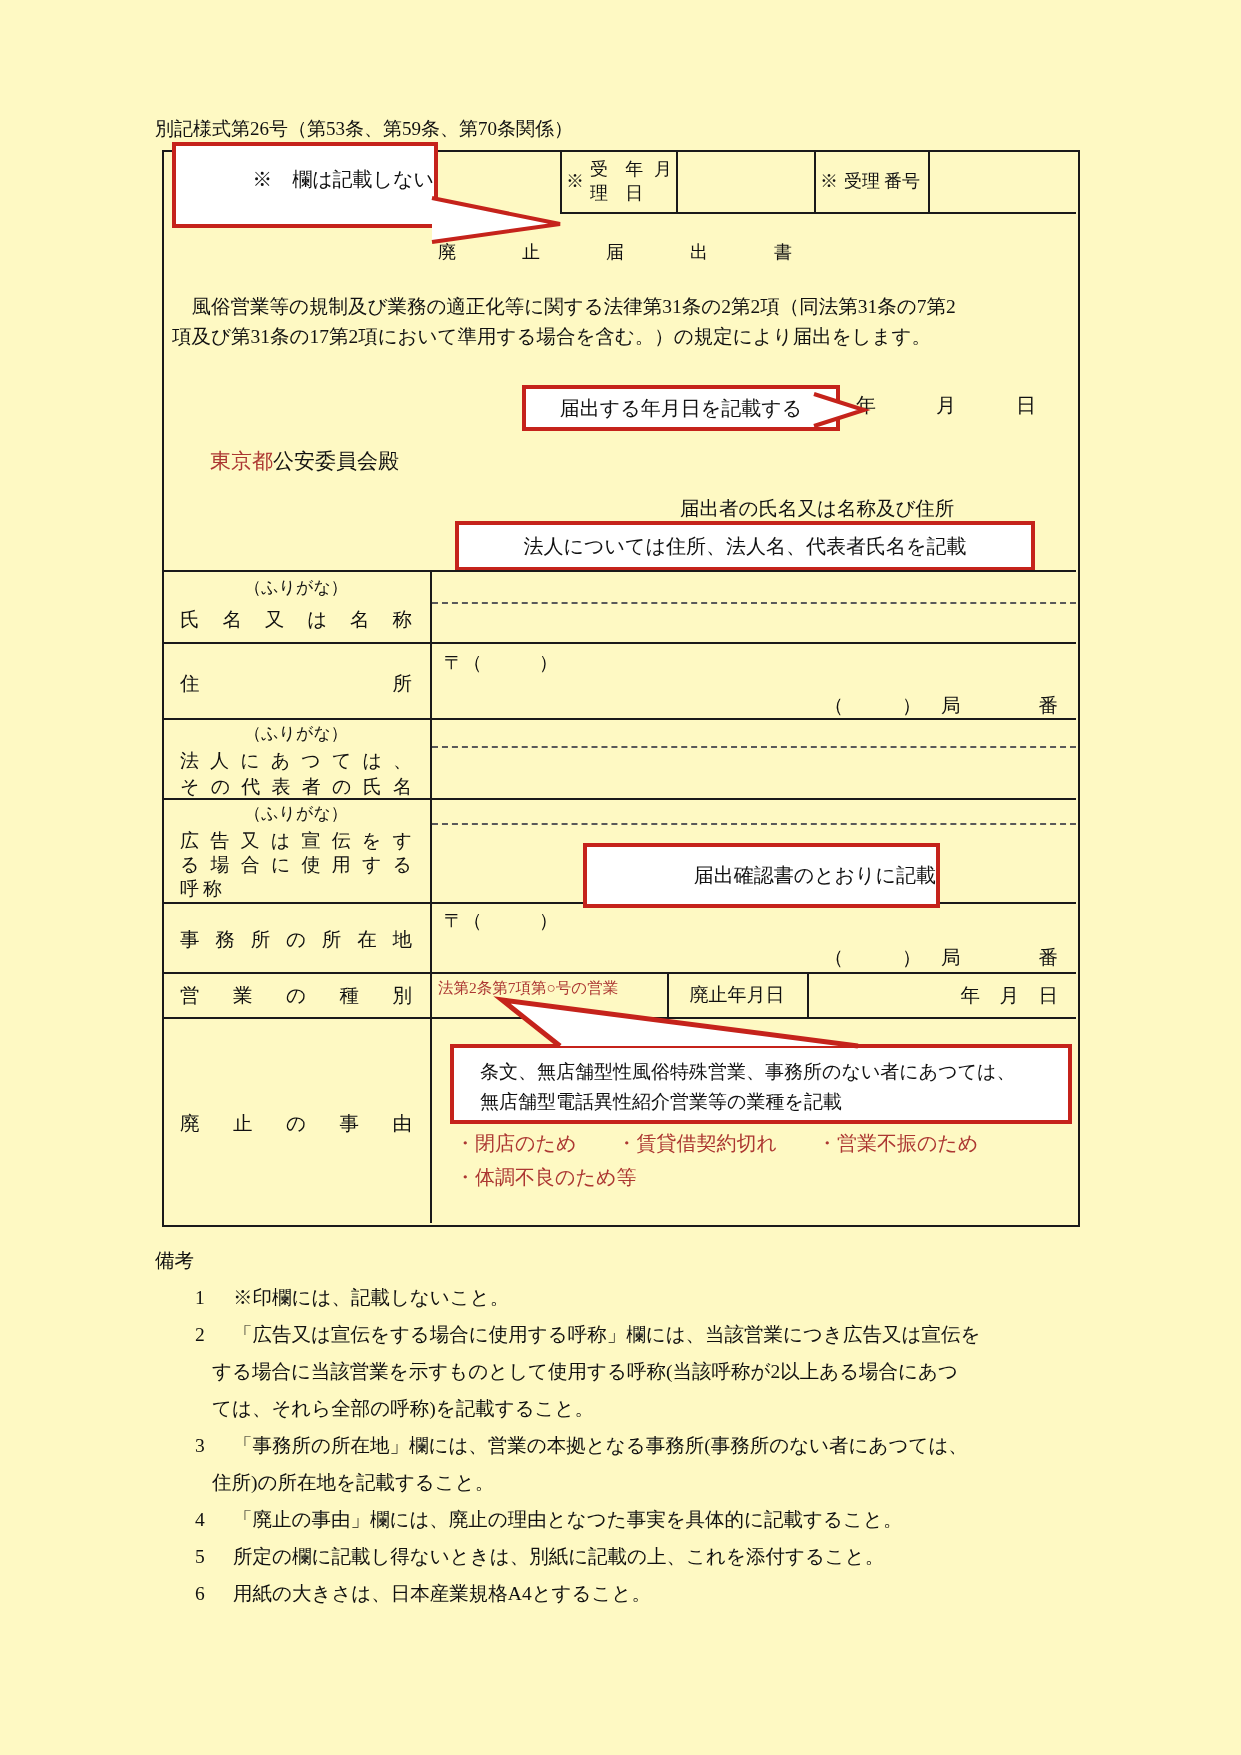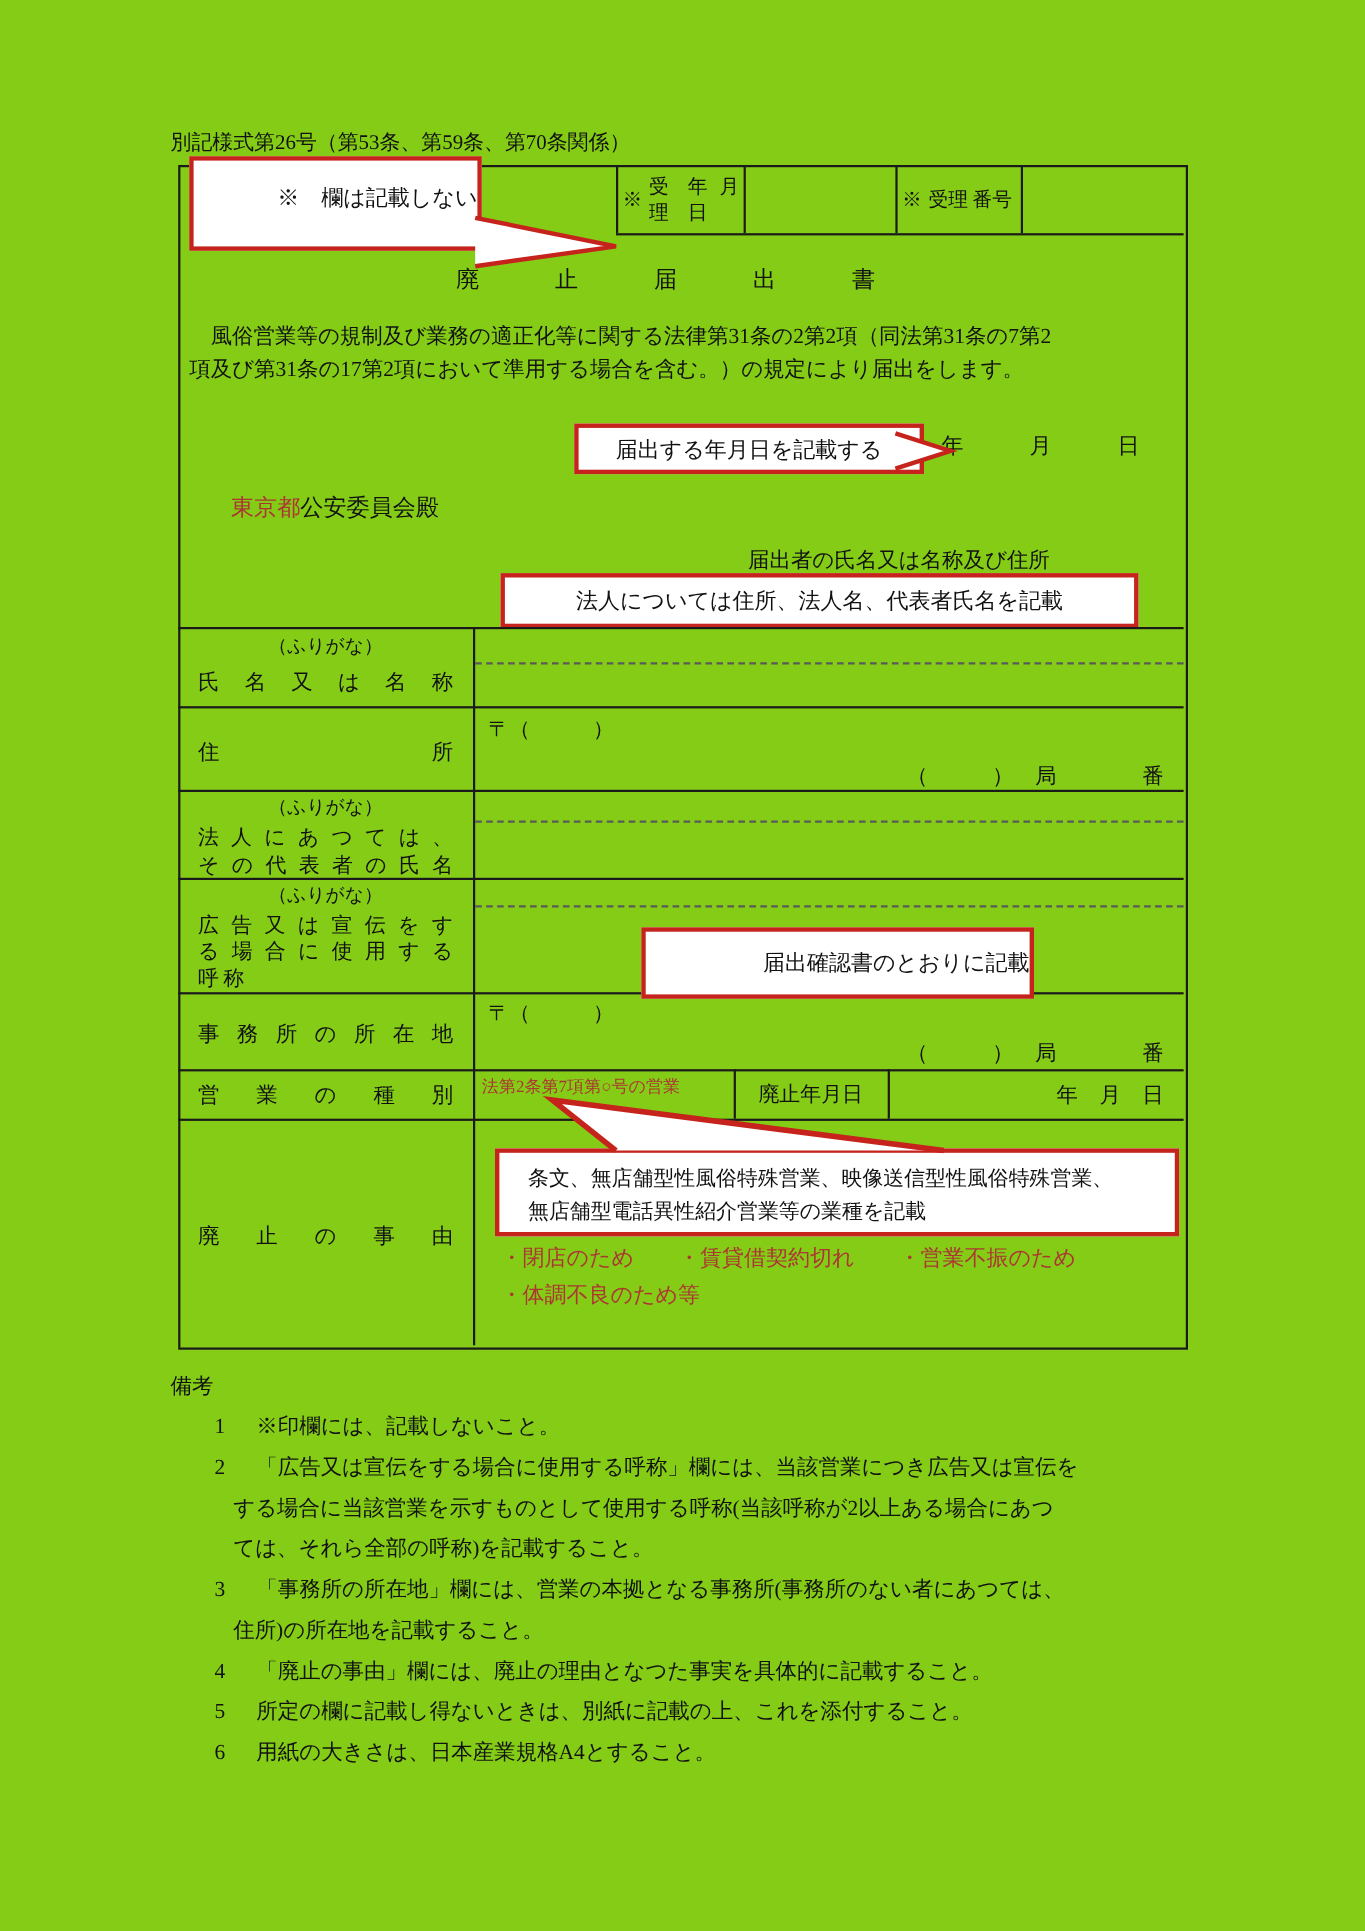--- a/index.html
+++ b/index.html
@@ -1,17 +1,17 @@
 <!DOCTYPE html>
 <html lang="ja"><head>
 <meta charset="utf-8">
 <style>
   html,body{margin:0;padding:0;background:#888;}
   .page{
-    position:relative;width:1241px;height:1755px;background:#84cc16;
+    position:relative;width:1241px;height:1755px;background:#fef9c3;
     font-family:"Liberation Serif","DejaVu Serif",serif;color:#111;
     overflow:hidden;margin:0 auto;
   }
   .abs{position:absolute;}
   
   .hl{position:absolute;height:2px;background:#1a1a1a;}
   .vl{position:absolute;width:2px;background:#1a1a1a;}
   .dl{position:absolute;height:0;border-top:2px dashed #5a5a5a;}
   .outline{position:absolute;border:2px solid #1a1a1a;background:transparent;}
   
@@ -60,21 +60,21 @@
       <span class="jlabel">番号</span>
     </span>
   </div>
 
   <div class="abs" style="left:930px;top:152px;width:146px;height:58px;"></div>
 
   <div class="redbox" style="left:172px;top:142px;width:266px;height:86px;padding:20px 0 0 16px;font-size:20px;text-align:right;">
     <span>※　欄は記載しない</span>
   </div>
 
-  <div class="abs center" style="left:160px;top:240px;width:914px;font-size:21px;letter-spacing:24px;">廃　止　届　出　書</div>
+  <div class="abs center" style="left:170px;top:240px;width:914px;font-size:18px;letter-spacing:24px;">廃　止　届　出　書</div>
 
   <div class="abs" style="left:172px;top:292px;width:900px;font-size:19.5px;line-height:30px;">
     <div class="nowrap">　風俗営業等の規制及び業務の適正化等に関する法律第31条の2第2項（同法第31条の7第2</div>
     <div class="nowrap">項及び第31条の17第2項において準用する場合を含む。）の規定により届出をします。</div>
   </div>
 
   <div class="redbox" style="left:490px;top:385px;width:318px;height:46px;display:flex;align-items:center;justify-content:center;font-size:20px;margin-left:32px;">
     <span>届出する年月日を記載する</span>
   </div>
 
@@ -133,21 +133,21 @@
   <div class="abs nowrap" style="left:618px;top:944px;width:440px;text-align:right;font-size:19.5px;">（　　　）　局　　　　番</div>
 
   <div class="abs jlabel" style="left:180px;top:982px;width:232px;font-size:19.5px;">営業の種別</div>
   <div class="abs nowrap redtext" style="left:438px;top:978px;font-size:15.5px;">法第2条第7項第○号の営業</div>
   <div class="abs center" style="left:667px;top:982px;width:140px;font-size:19px;">廃止年月日</div>
   <div class="abs nowrap" style="left:807px;top:982px;width:251px;text-align:right;font-size:19.5px;">年　月　日</div>
 
   <div class="abs jlabel" style="left:180px;top:1110px;width:232px;font-size:19.5px;">廃止の事由</div>
 
   <div class="redbox" style="left:450px;top:1044px;width:622px;height:80px;padding:9px 0 0 26px;font-size:19px;line-height:30px;">
-    <div class="nowrap">条文、無店舗型性風俗特殊営業、映像送信型性風俗特殊営業、</div>
+    <div class="nowrap">条文、無店舗型性風俗特殊営業、事務所のない者にあつては、</div>
     <div class="nowrap">無店舗型電話異性紹介営業等の業種を記載</div>
   </div>
 
   <div class="abs nowrap redtext" style="left:455px;top:1130px;font-size:20px;">・閉店のため　　・賃貸借契約切れ　　・営業不振のため</div>
   <div class="abs nowrap redtext" style="left:455px;top:1164px;font-size:20px;">・体調不良のため等</div>
 
   <svg class="overlay" width="1241" height="1755" viewBox="0 0 1241 1755">
     <path d="M432,198 L560,224 L432,242" fill="#ffffff" stroke="#c5231b" stroke-width="4"></path>
     <path d="M814,394 L864,410 L814,426" fill="#ffffff" stroke="#c5231b" stroke-width="4"></path>
     <path d="M560,1046 L502,1000 L858,1046" fill="#ffffff" stroke="#c5231b" stroke-width="5"></path>

